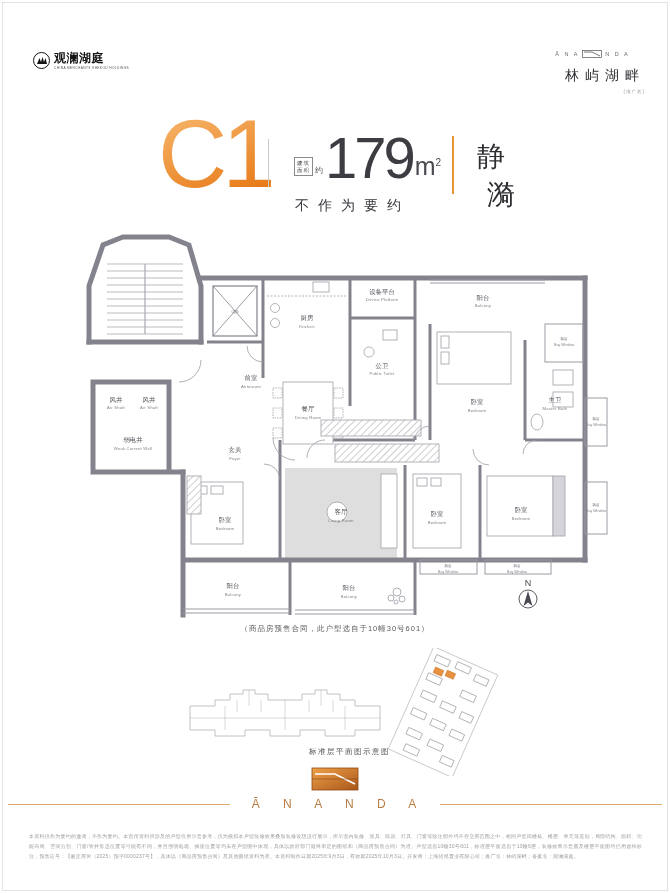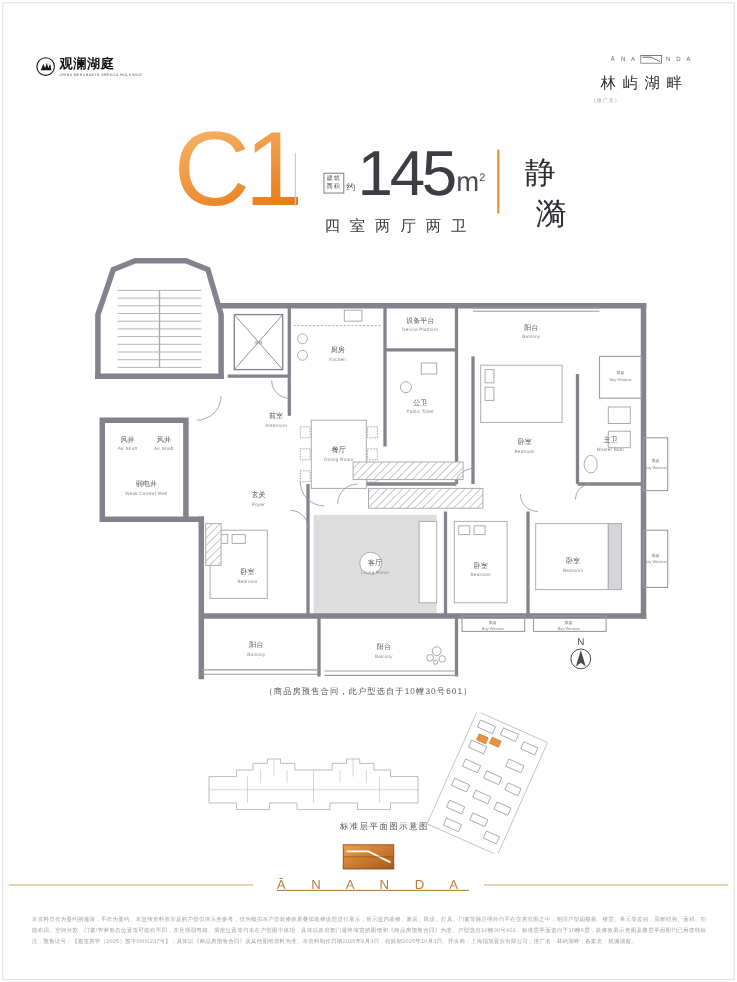--- a/index.html
+++ b/index.html
@@ -8,21 +8,21 @@
   .frame{position:absolute;inset:2px;border:1px solid #e2e2e2;pointer-events:none;}
   .abs{position:absolute;}
 
   
   .devlogo{left:33px;top:52px;display:flex;align-items:flex-start;gap:4px;}
   .devlogo .circle{width:15px;height:15px;border:1.6px solid #141414;border-radius:50%;
                    display:flex;align-items:center;justify-content:center;}
   .devlogo .circle svg{display:block;}
   .devname{font-size:12px;font-weight:bold;color:#141414;letter-spacing:.5px;line-height:1;}
   .devsub{font-size:3.2px;color:#555;letter-spacing:.4px;margin-top:2px;}
-  .brand{left:540px;top:50px;width:105px;text-align:left;}
+  .brand{left:540px;top:50px;width:105px;text-align:right;}
   .brand .wm{display:flex;align-items:center;justify-content:center;gap:3px;
              font-size:5.5px;letter-spacing:2px;color:#6b6b6b;}
   .brand .name{margin-top:9px;font-size:14px;letter-spacing:6px;color:#2f2f33;font-weight:500;text-indent:6px;}
   .brand .note{margin-top:4px;font-size:4.5px;color:#999;letter-spacing:1px;}
 
   
   .unit{left:158px;top:106px;font-size:96px;font-weight:100;letter-spacing:-5px;line-height:1;
         background:linear-gradient(160deg,#f6b469 10%,#e87c1b 85%);
         -webkit-background-clip:text;background-clip:text;color:transparent;}
   .vline1{left:268px;top:139px;width:1px;height:48px;background:#c9c9c9;}
@@ -46,21 +46,21 @@
   .en{font-size:4.2px;fill:#84848c;letter-spacing:.2px;}
   .tiny{font-size:3.6px;fill:#84848c;}
   .plancaption{left:0;top:624px;width:670px;text-align:center;font-size:7.5px;color:#5a5a5a;letter-spacing:1px;}
 
   
   .fpcaption{left:180px;top:747px;width:210px;text-align:right;font-size:7.5px;color:#4f4f4f;letter-spacing:1.5px;}
   .emblem{left:311px;top:767px;}
   .wordline{left:0;top:797px;width:670px;display:flex;align-items:center;}
   .rule{height:1px;background:#dcab72;flex:1;}
   .rule.l{margin-left:8px;}  .rule.r{margin-right:8px;}
-  .fwordmark{font-size:12px;letter-spacing:10px;color:#b97c42;margin:0 14px 0 22px;white-space:nowrap;text-decoration:underline;}
+  .fwordmark{font-size:12px;letter-spacing:10px;color:#b97c42;margin:0 14px 0 22px;white-space:nowrap;}
 
   .disclaimer{left:29px;top:832px;width:613px;font-size:5px;line-height:1.95;color:#9e9e9e;
               text-align:justify;letter-spacing:.2px;}
   .watermark{right:1px;bottom:3px;font-size:19px;font-weight:900;color:#0d0d0d;letter-spacing:0px;
              text-shadow:1px 0 0 rgba(0,0,0,.55);white-space:nowrap;}
 </style>
 </head>
 <body>
 
 <div id="page">
@@ -92,24 +92,24 @@
   </div>
 
   <div class="abs unit">C1</div>
   <div class="abs vline1"></div>
   <div class="abs arearow">
     <span class="areabox">
       <div>建筑</div>
       <div>面积</div>
     </span>
     <span class="approx">约</span>
-    <span class="bignum">145</span>
+    <span class="bignum">179</span>
     <span class="sqm"><span>m</span><sup>2</sup></span>
   </div>
-  <div class="abs layoutdesc">四室两厅两卫</div>
+  <div class="abs layoutdesc">不作为要约</div>
   <div class="abs vline2"></div>
   <div class="abs theme1">静</div>
   <div class="abs theme2">漪</div>
 
   <svg id="plansvg" class="abs" width="560" height="390" viewBox="0 0 560 390">
     <defs>
       <pattern id="hatch" width="5" height="5" patternUnits="userSpaceOnUse" patternTransform="rotate(45)">
         <rect width="5" height="5" fill="#fff"></rect>
           <line x1="0" y1="0" x2="0" y2="5" stroke="#9b9ba3" stroke-width="1"></line>
       </pattern>

